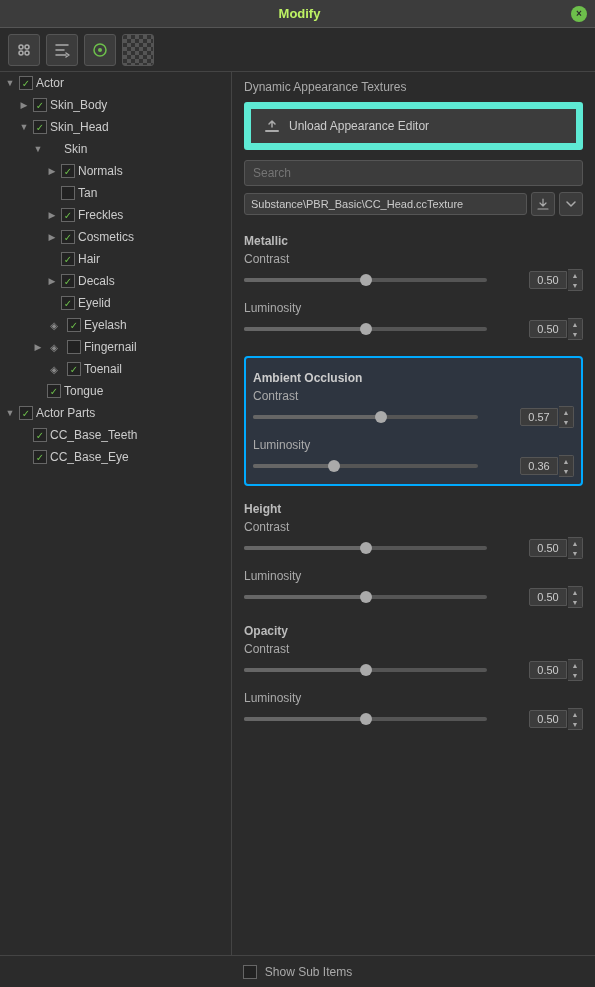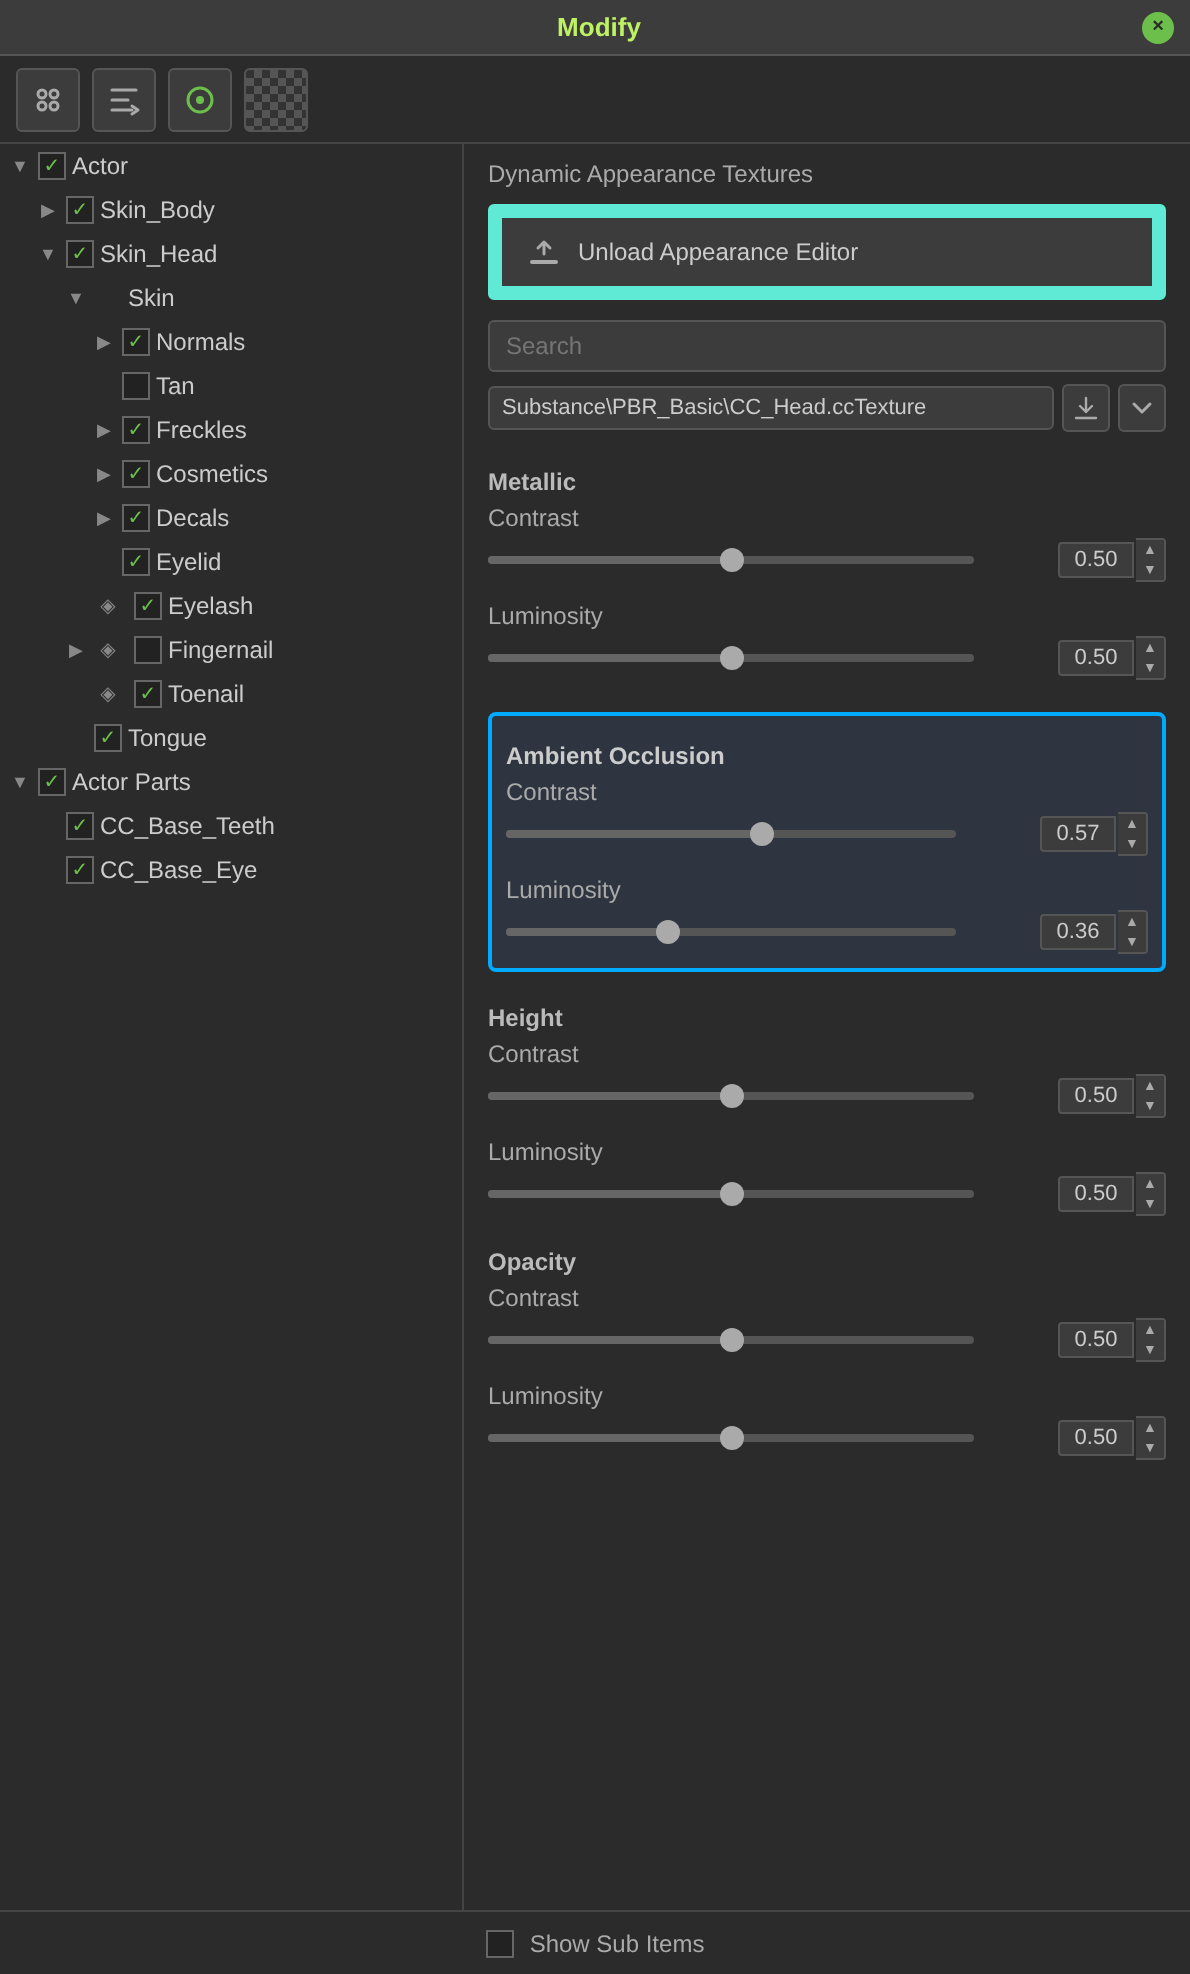--- a/index.html
+++ b/index.html
@@ -425,20 +425,25 @@
       <span class="checkbox checked"></span>
       <span class="tree-label">Freckles</span>
     </div>
 
     <div class="tree-item indent-3">
       <span class="expand-btn">▶</span>
       <span class="checkbox checked"></span>
       <span class="tree-label">Cosmetics</span>
     </div>
 
+    <div class="tree-item indent-3">
+      <span class="expand-btn" style="visibility:hidden">▶</span>
+      <span class="checkbox checked"></span>
+      <span class="tree-label">Hair</span>
+    </div>
 
     <div class="tree-item indent-3">
       <span class="expand-btn">▶</span>
       <span class="checkbox checked"></span>
       <span class="tree-label">Decals</span>
     </div>
 
     <div class="tree-item indent-3">
       <span class="expand-btn" style="visibility:hidden">▶</span>
       <span class="checkbox checked"></span>

